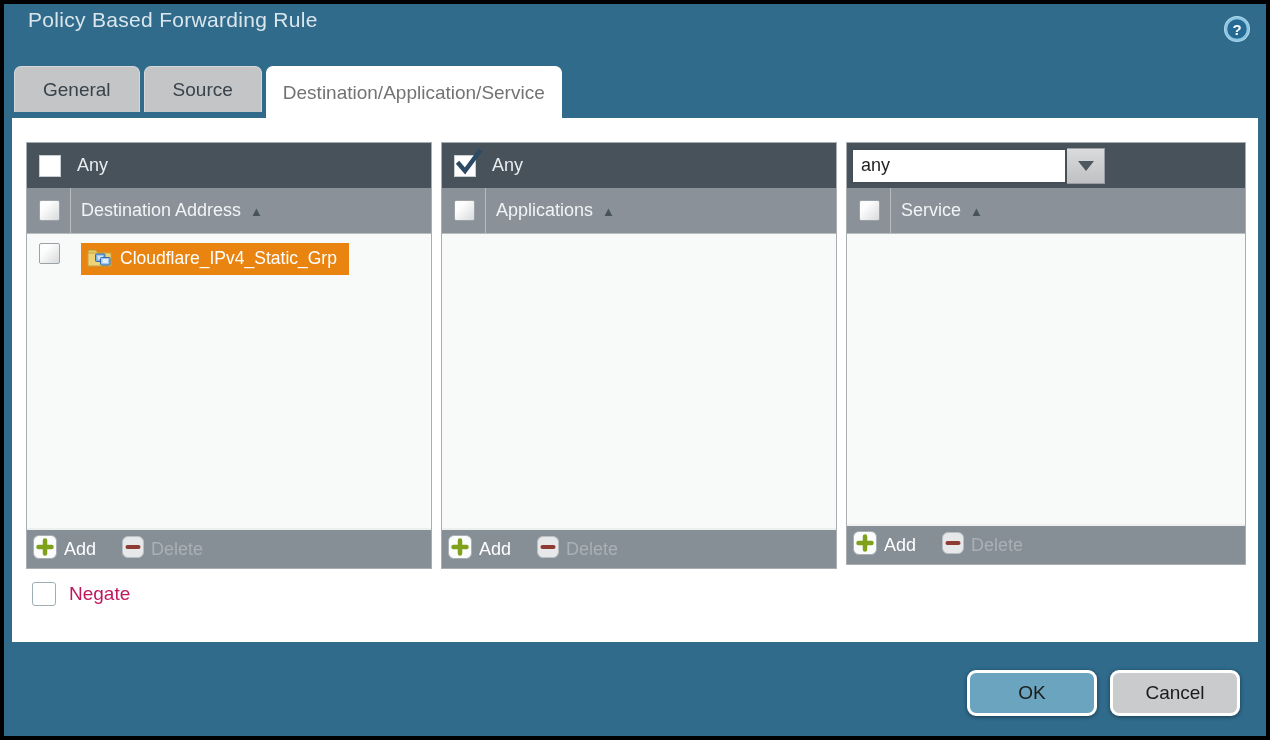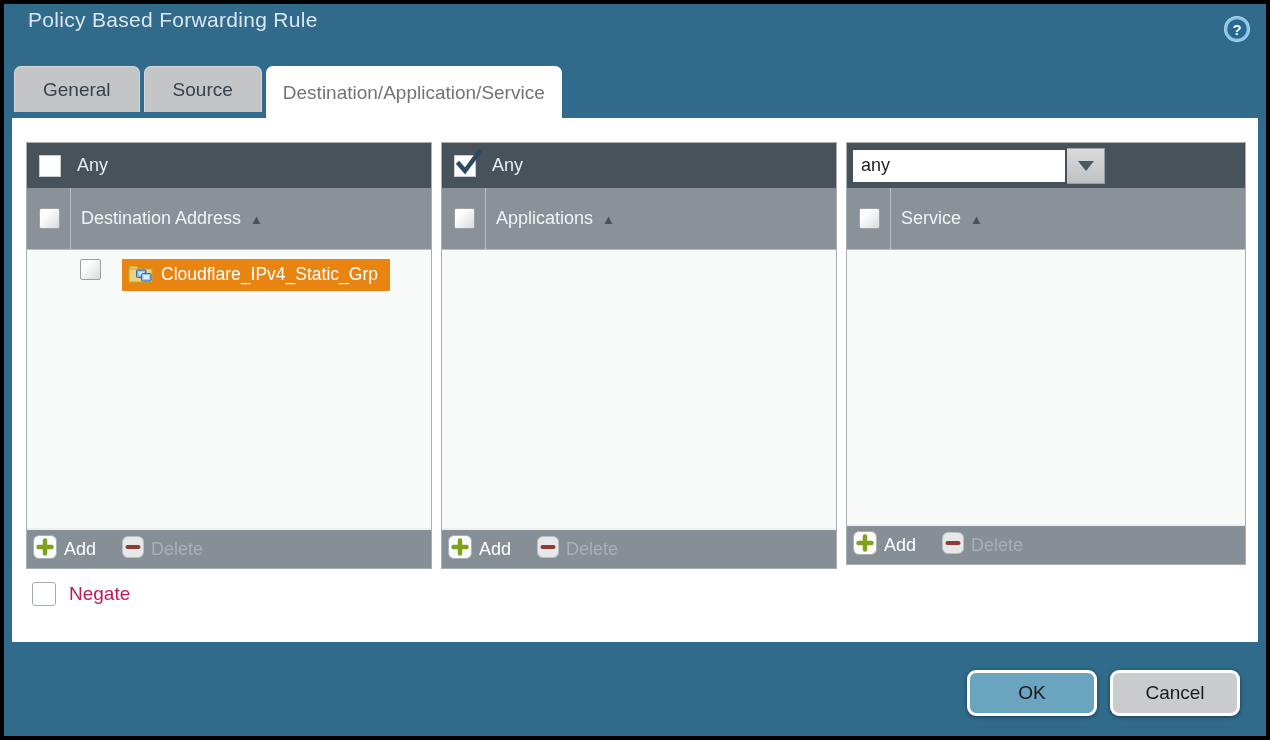--- a/index.html
+++ b/index.html
@@ -19,21 +19,21 @@
     height:46px;background:#c3c5c7;border:1px solid #d6d7d8;border-bottom:none;
     border-radius:7px 7px 0 0;display:flex;align-items:center;justify-content:center;
     padding:0 28px;font-size:19px;color:#39424a;cursor:pointer;white-space:nowrap;
   }
   .tab.active{height:52px;background:#ffffff;border-color:#ffffff;color:#737373;padding:0 16px;}
   
   .panel{position:absolute;left:8px;top:114px;width:1246px;height:524px;background:#ffffff;z-index:2;}
   
   .col{position:absolute;display:flex;flex-direction:column;border:1px solid #a9aeb2;background:#f8f9f9;}
   .col-top{flex:none;height:45px;background:#47525b;display:flex;align-items:center;}
-  .col-sub{flex:none;height:62px;background:#8a9199;display:flex;align-items:center;border-bottom:1px solid #b7bcbf;}
+  .col-sub{flex:none;height:46px;background:#8a9199;display:flex;align-items:center;border-bottom:1px solid #b7bcbf;}
   .col-body{flex:1;background:#f8f9f9;overflow:hidden;}
   .col-foot{flex:none;height:40px;background:#868e96;border-top:2px solid #eef0f0;display:flex;align-items:center;padding-left:6px;}
   .hdr-label{color:#f1f4f5;font-size:18px;margin-left:10px;}
   .any-label{color:#e9edf0;font-size:18px;margin-left:16px;}
   .sort{font-size:13px;color:#47525b;margin-left:9px;margin-top:2px;}
   .vsep{width:1px;height:100%;background:#b7bcbf;margin-left:10px;}
   
   .cb{width:22px;height:22px;background:#fff;border:1px solid #c8cdd0;margin-left:12px;flex:none;}
   .cb-checked{position:relative;}
   .cb-checked svg{position:absolute;left:0px;top:-7px;overflow:visible;}
@@ -41,21 +41,21 @@
     background:linear-gradient(135deg,#fdfdfd 30%,#d8dadc);border:1px solid #9aa2a8;}
   .cb-negate{width:24px;height:24px;background:#fff;border:1px solid #9fadb5;border-radius:3px;flex:none;}
   
   .dd{display:flex;margin-left:4px;align-items:center;}
   .dd-input{width:216px;height:36px;background:#fff;border:2px solid #454f58;
     font-size:18px;color:#1f1f1f;padding:5px 8px 0 8px;}
   .dd-btn{width:38px;height:36px;background:linear-gradient(#d9dbdc,#bec0c2);
     border:1px solid #989ea3;border-left:none;display:flex;align-items:center;justify-content:center;cursor:pointer;}
   .caret{width:0;height:0;border:8px solid transparent;border-top:10px solid #4d575f;margin-top:9px;}
   
-  .row{display:flex;align-items:flex-start;padding:9px 0 0 0;justify-content:center;}
+  .row{display:flex;align-items:flex-start;padding:9px 0 0 0;}
   .sel-item{margin-left:21px;display:flex;align-items:center;background:#ea8410;
     padding:3px 12px 4px 6px;cursor:pointer;}
   .sel-item .row-label{color:#ffffff;font-size:17.5px;margin-left:8px;white-space:nowrap;}
   
   .foot-btn{display:flex;align-items:center;cursor:pointer;}
   .foot-btn .lbl-add{color:#ffffff;font-size:18px;margin-left:7px;}
   .foot-btn .lbl-del{color:#a9b0b6;font-size:18px;margin-left:7px;}
   .foot-gap{width:26px;}
   
   .negate{position:absolute;left:20px;top:464px;display:flex;align-items:center;}

